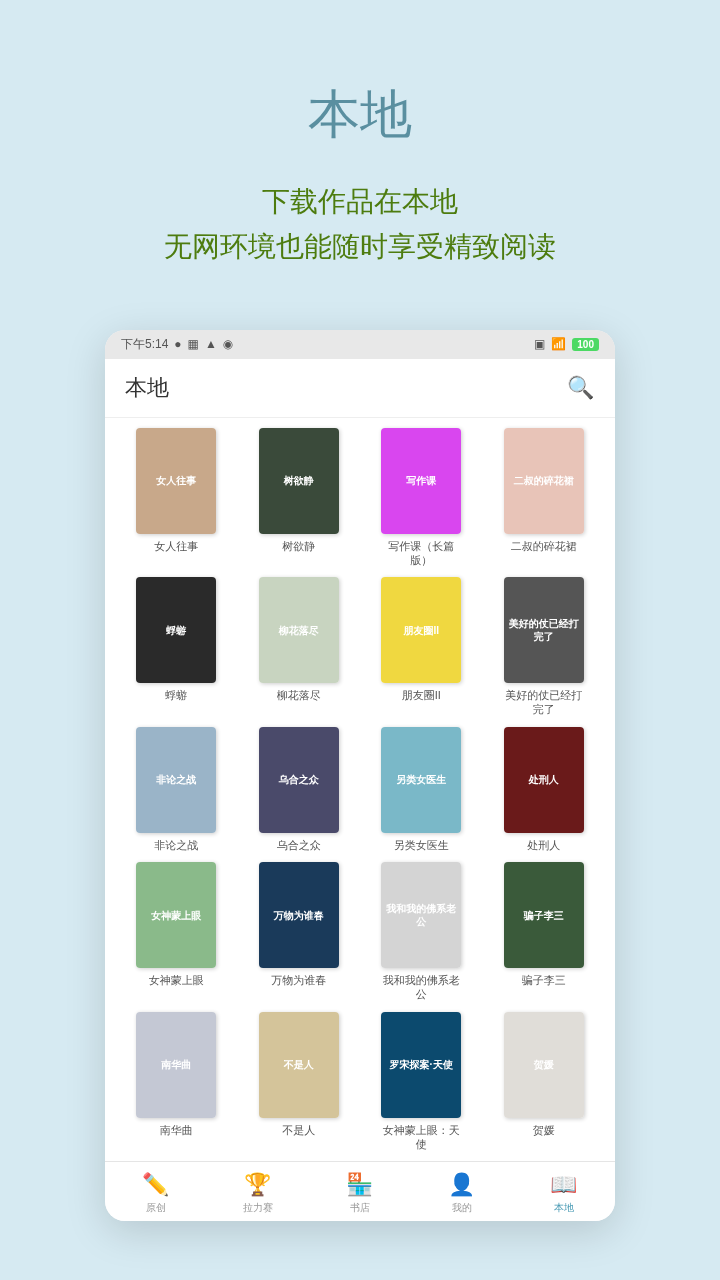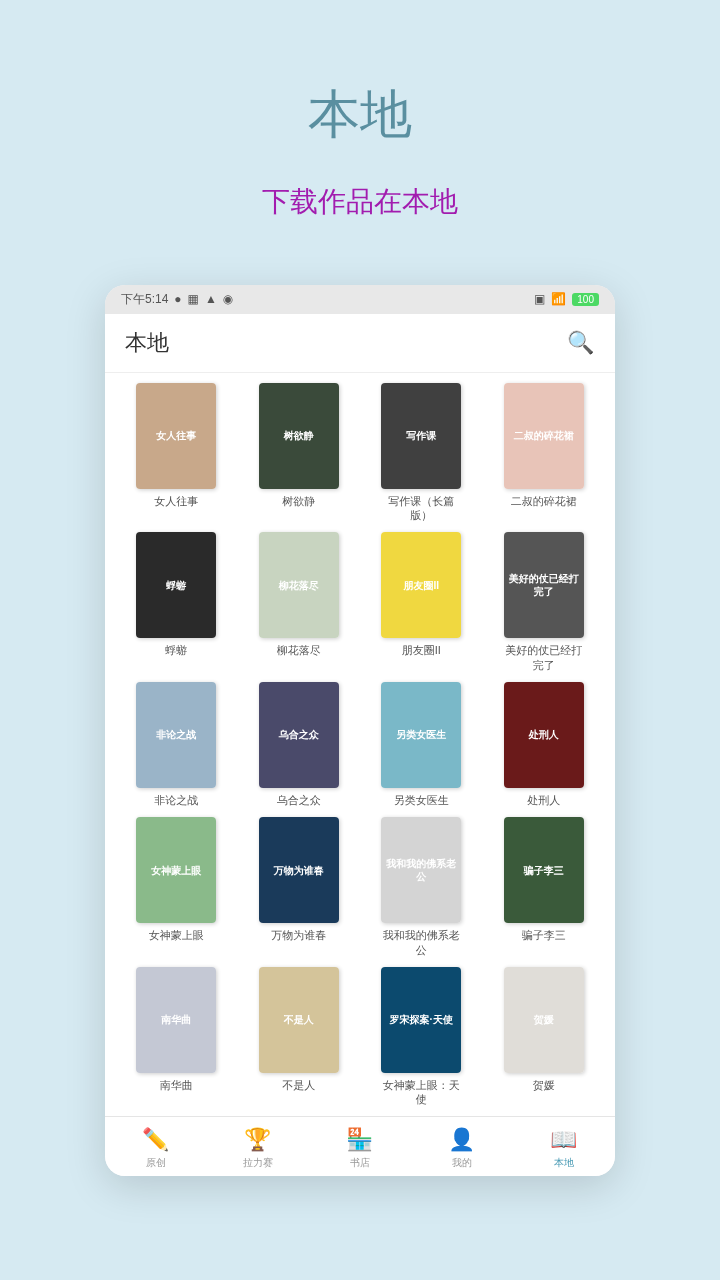--- a/index.html
+++ b/index.html
@@ -17,21 +17,21 @@
       padding: 80px 40px 40px;
     }
     .hero-title {
       font-size: 52px;
       color: #5a8fa0;
       font-weight: 300;
       margin-bottom: 30px;
     }
     .hero-subtitle {
       font-size: 28px;
-      color: #a21caf;
+      color: #4d7c0f;
       line-height: 1.6;
       font-weight: 300;
     }
 
     .phone-mockup {
       margin: 20px auto 0;
       width: 510px;
       background: #f5f5f5;
       border-radius: 20px;
       overflow: hidden;
@@ -48,21 +48,21 @@
       color: #555;
     }
     .status-left { display: flex; align-items: center; gap: 6px; }
     .status-right { display: flex; align-items: center; gap: 6px; }
     .battery-green {
       background: #4cd964;
       color: white;
       font-size: 10px;
       padding: 1px 5px;
       border-radius: 3px;
-      font-weight: normal;
+      font-weight: bold;
     }
 
     .app-header {
       background: white;
       padding: 14px 20px;
       display: flex;
       align-items: center;
       justify-content: space-between;
       border-bottom: 1px solid #eee;
     }
@@ -155,20 +155,21 @@
       color: #4a9bb5;
     }
   </style>
 </head>
 <body>
 
 <div class="hero-section">
   <h1 class="hero-title">本地</h1>
   <p class="hero-subtitle">
     <span>下载作品在本地</span><br>
+    <span>无网环境也能随时享受精致阅读</span>
   </p>
 </div>
 
 <div class="phone-mockup">
 
   <div class="status-bar">
     <div class="status-left">
       <span>下午5:14</span>
       <span>●</span>
       <span>▦</span>
@@ -195,21 +196,21 @@
     <span class="book-title">女人往事</span>
   </div>
       <div class="book-item">
     <div class="book-cover">
       <div class="book-cover-inner" style="background:#3a4a3a;">树欲静</div>
     </div>
     <span class="book-title">树欲静</span>
   </div>
       <div class="book-item">
     <div class="book-cover">
-      <div class="book-cover-inner" style="background:#404040;">写作课</div>
+      <div class="book-cover-inner" style="background:#d946ef;">写作课</div>
     </div>
     <span class="book-title">写作课（长篇版）</span>
   </div>
       <div class="book-item">
     <div class="book-cover">
       <div class="book-cover-inner" style="background:#e8c4b8;">二叔的碎花裙</div>
     </div>
     <span class="book-title">二叔的碎花裙</span>
   </div>
       <div class="book-item">

